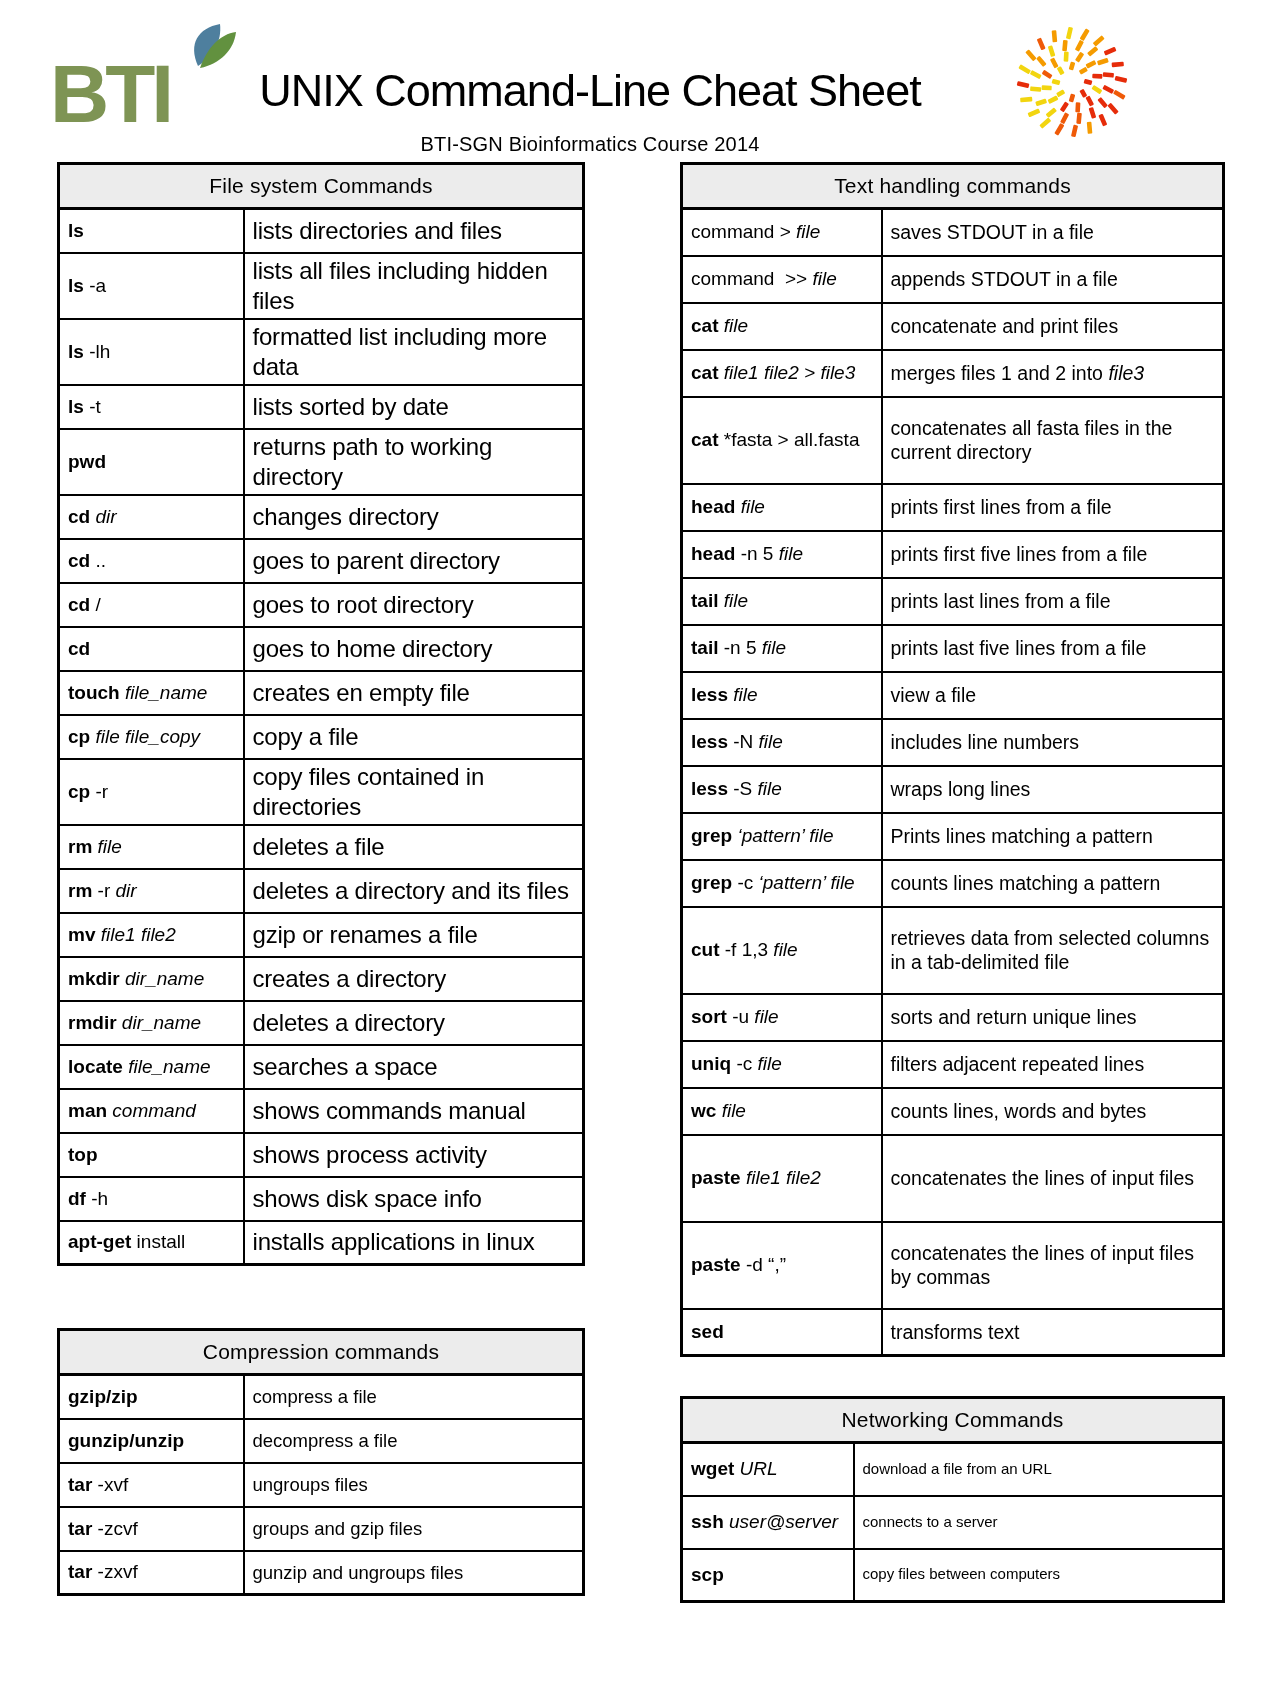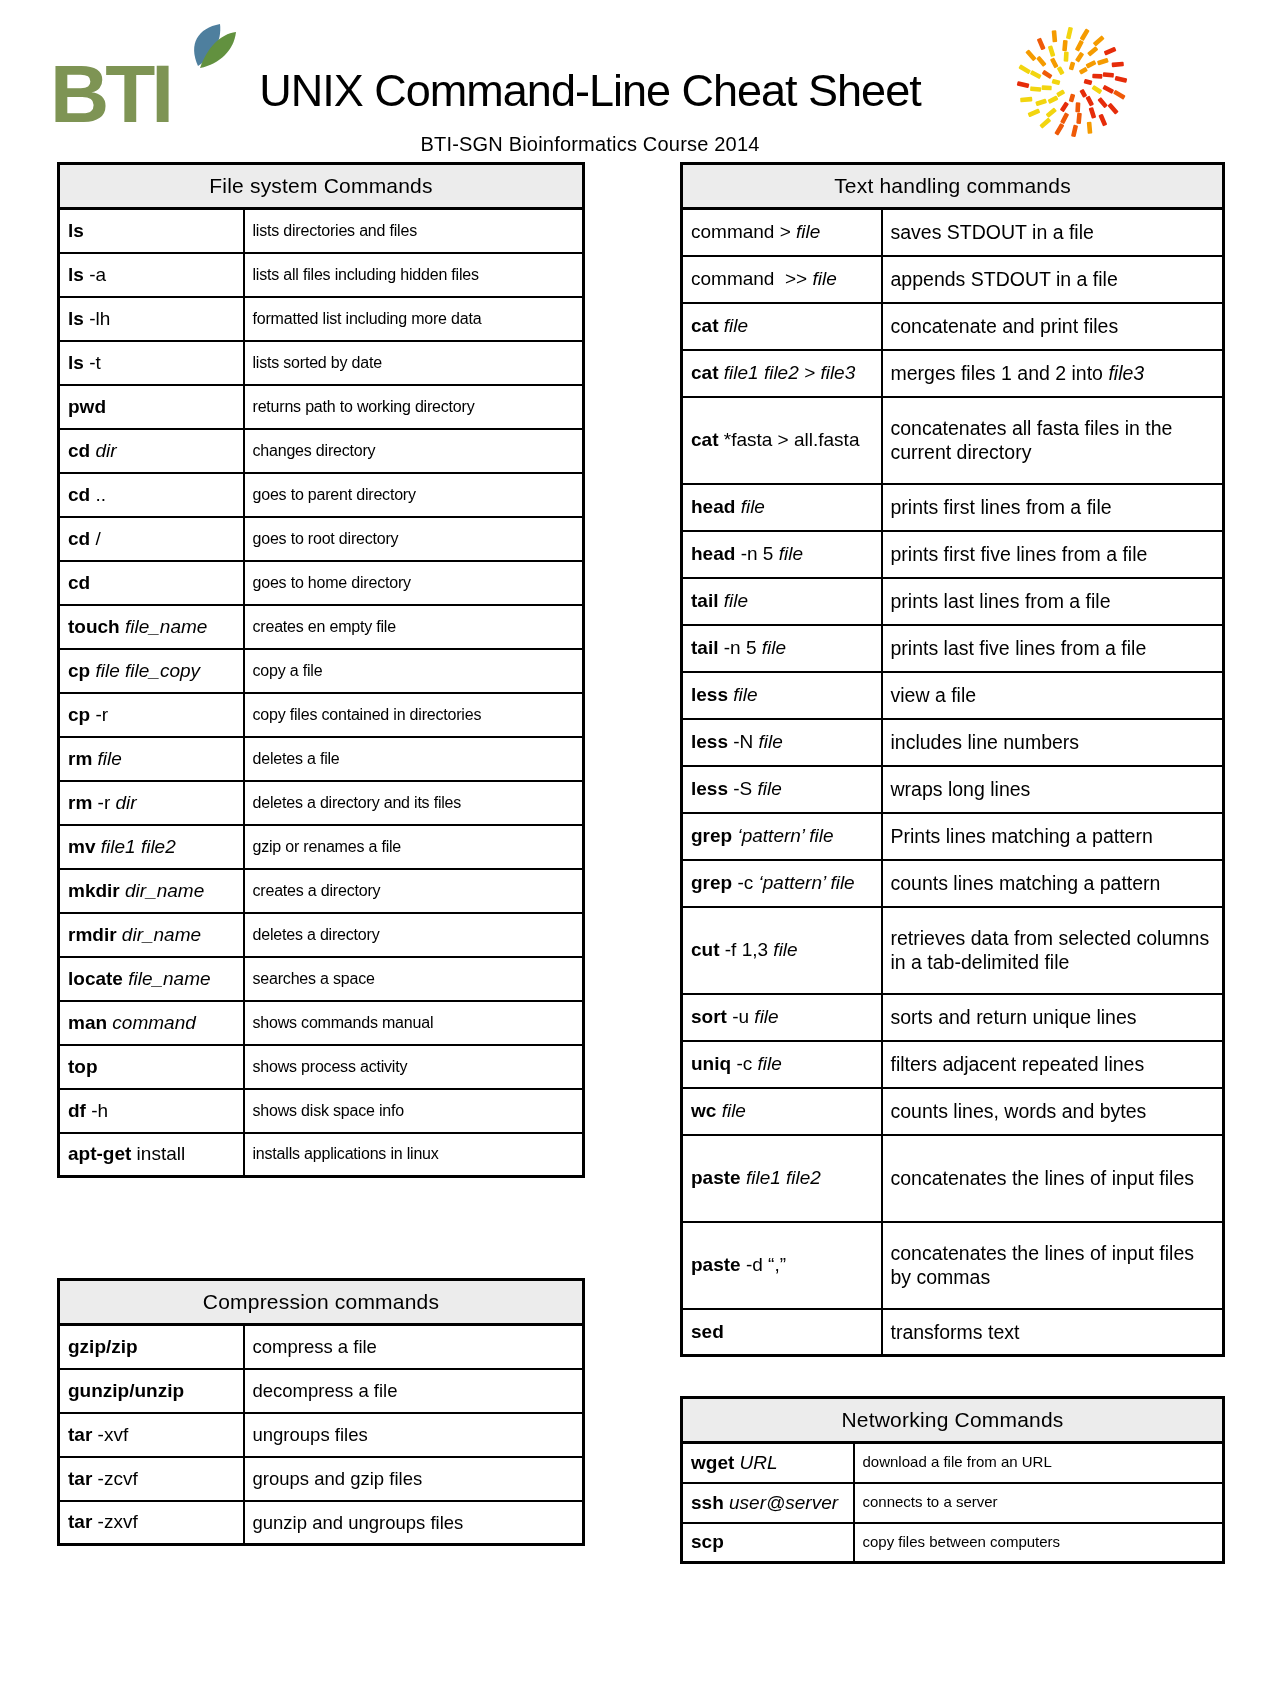--- a/index.html
+++ b/index.html
@@ -21,30 +21,30 @@
   
   table.cmd-table{border-collapse:collapse;width:100%;table-layout:fixed;border:3px solid #000;background:#fff;}
   table.cmd-table th.tbl-title{background:#ececec;border:3px solid #000;font-weight:400;font-size:21px;height:42px;padding:0;letter-spacing:0.2px;}
   table.cmd-table td{border:2px solid #000;vertical-align:middle;padding:2px 4px 2px 8px;line-height:1.25;}
   td.cmd{white-space:pre-wrap;font-size:19px;}
   td.desc{}
   .sg-b{font-weight:700;}
   .sg-i{font-style:italic;}
   .sg-r{font-style:normal;font-weight:400;}
 
-  .t-filesys td.desc{font-size:16px;letter-spacing:-0.2px;}
+  .t-filesys td.desc{font-size:24px;letter-spacing:-0.2px;}
   .t-filesys tr.row{height:44px;}
   .t-compression td.desc{font-size:18.5px;}
   .t-compression tr.row{height:44px;}
-  .t-compression{margin-top:100px;}
+  .t-compression{margin-top:62px;}
   .t-texthandling td.desc{font-size:19.5px;}
   .t-texthandling tr.row{height:47px;}
   .t-texthandling tr.row.tall{height:87px;}
   .t-networking td.desc{font-size:15px;border-radius:13px;}
-  .t-networking tr.row{height:40px;}
+  .t-networking tr.row{height:53px;}
   .t-networking{margin-top:39px;}
 </style>
 </head>
 <body>
 
 <div class="page">
 
   <div class="bti-logo">
     <svg width="200" height="104" viewBox="0 0 200 104">
       <path id="leaf-blue" d="M148 42 C 138 20, 148 4, 170 0 C 172 16, 164 32, 148 42 Z" fill="#4e7f9e"></path>

